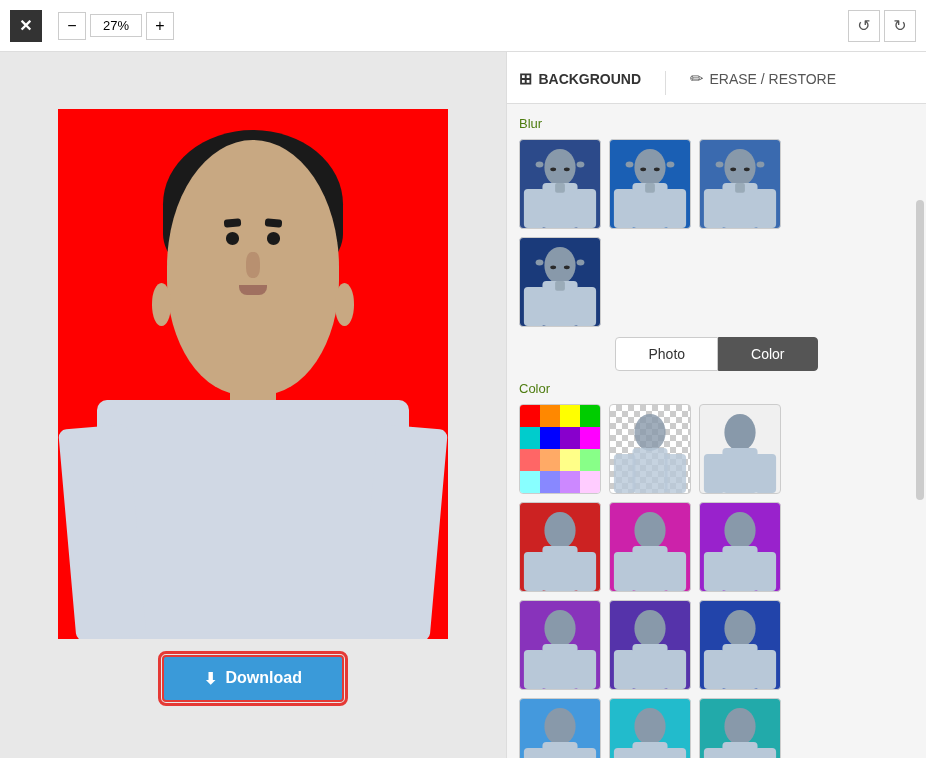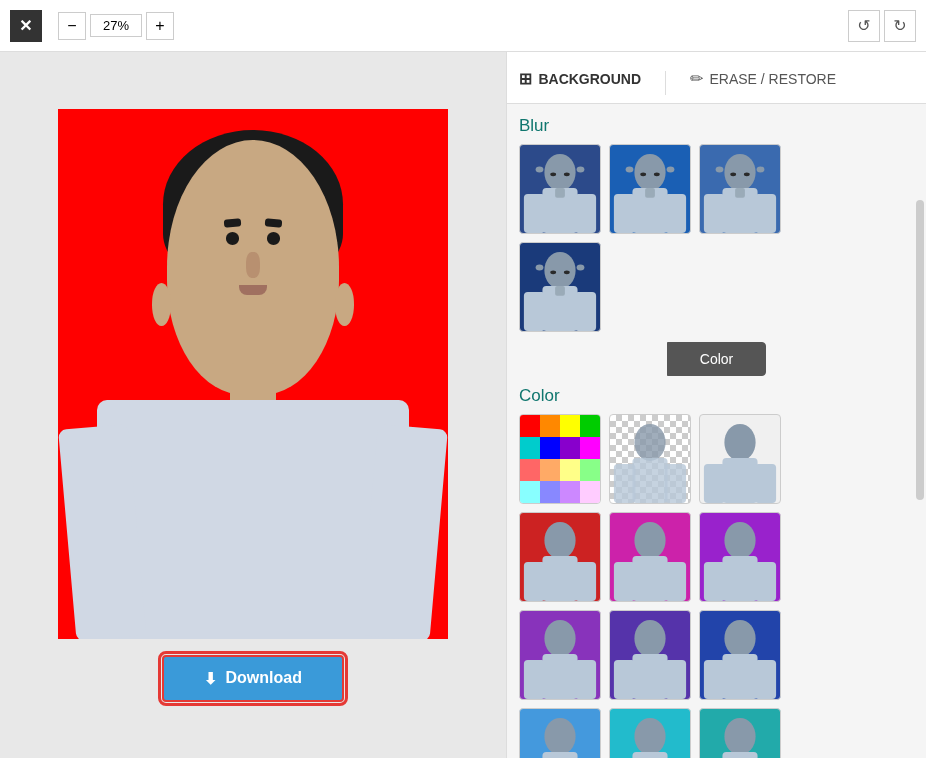--- a/index.html
+++ b/index.html
@@ -322,22 +322,22 @@
       padding-bottom: 8px;
     }
 
     .right-content {
       flex: 1;
       overflow-y: auto;
       padding: 12px;
     }
 
     .section-label {
-      font-size: 17px;
-      color: #0f766e;
+      font-size: 13px;
+      color: #4d7c0f;
       margin-bottom: 8px;
       font-weight: normal;
     }
 
     .thumbnails-row {
       display: flex;
       gap: 8px;
       margin-bottom: 8px;
     }
 
@@ -537,20 +537,21 @@
               <rect x="56" y="50" width="22" height="40" rx="4" fill="#b8c8d8"></rect>
               <rect x="36" y="44" width="10" height="10" rx="2" fill="#9aabb8"></rect>
               <ellipse cx="34" cy="30" rx="3" ry="2" fill="#2a2a2a"></ellipse>
               <ellipse cx="48" cy="30" rx="3" ry="2" fill="#2a2a2a"></ellipse>
             </svg>
           </div>
         </div>
       </div>
 
       <div class="toggle-row">
+        <button class="toggle-btn">Photo</button>
         <button class="toggle-btn active">Color</button>
       </div>
 
       <div>
         <div class="section-label">Color</div>
 
         <div class="thumbnails-row">
 
           <div class="color-grid-thumb" id="colorGrid">
               <div class="color-cell" style="background: rgb(255, 0, 0);"></div>

